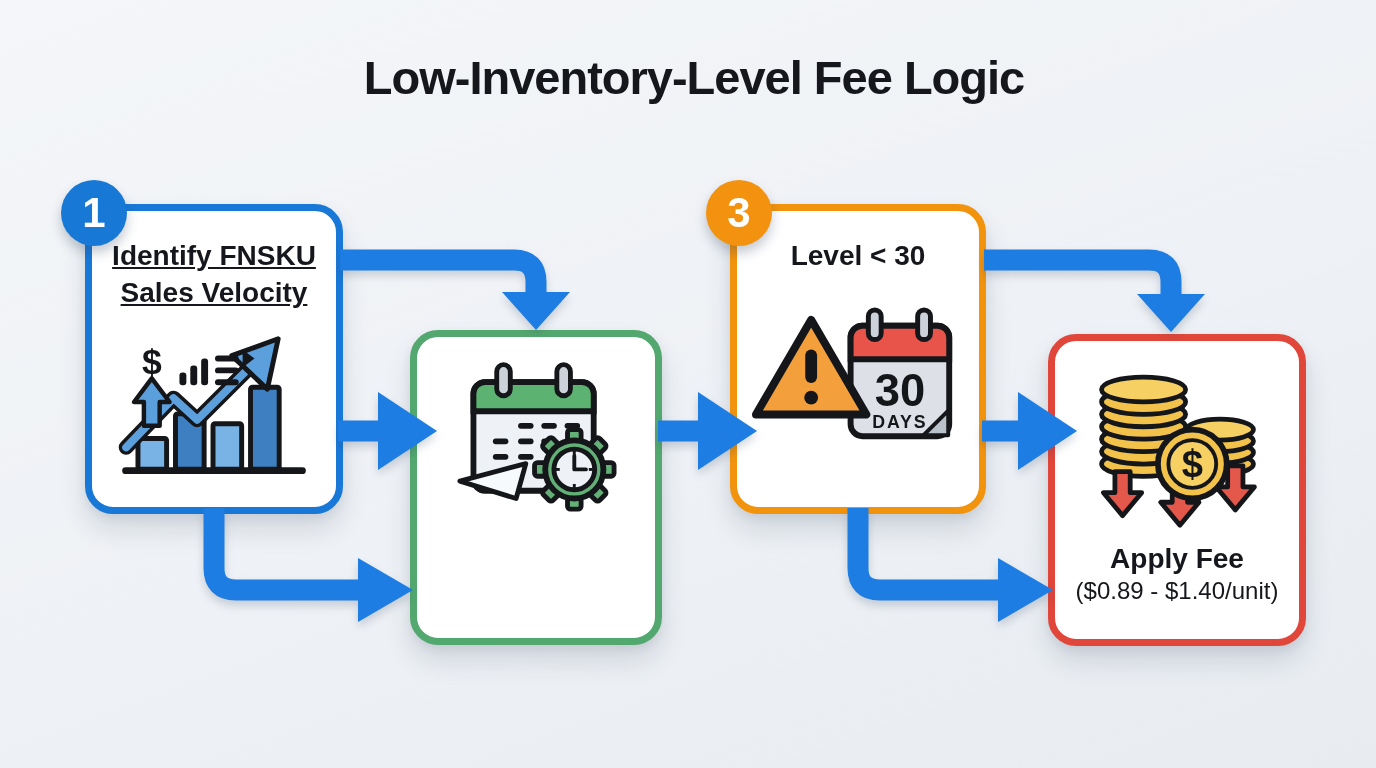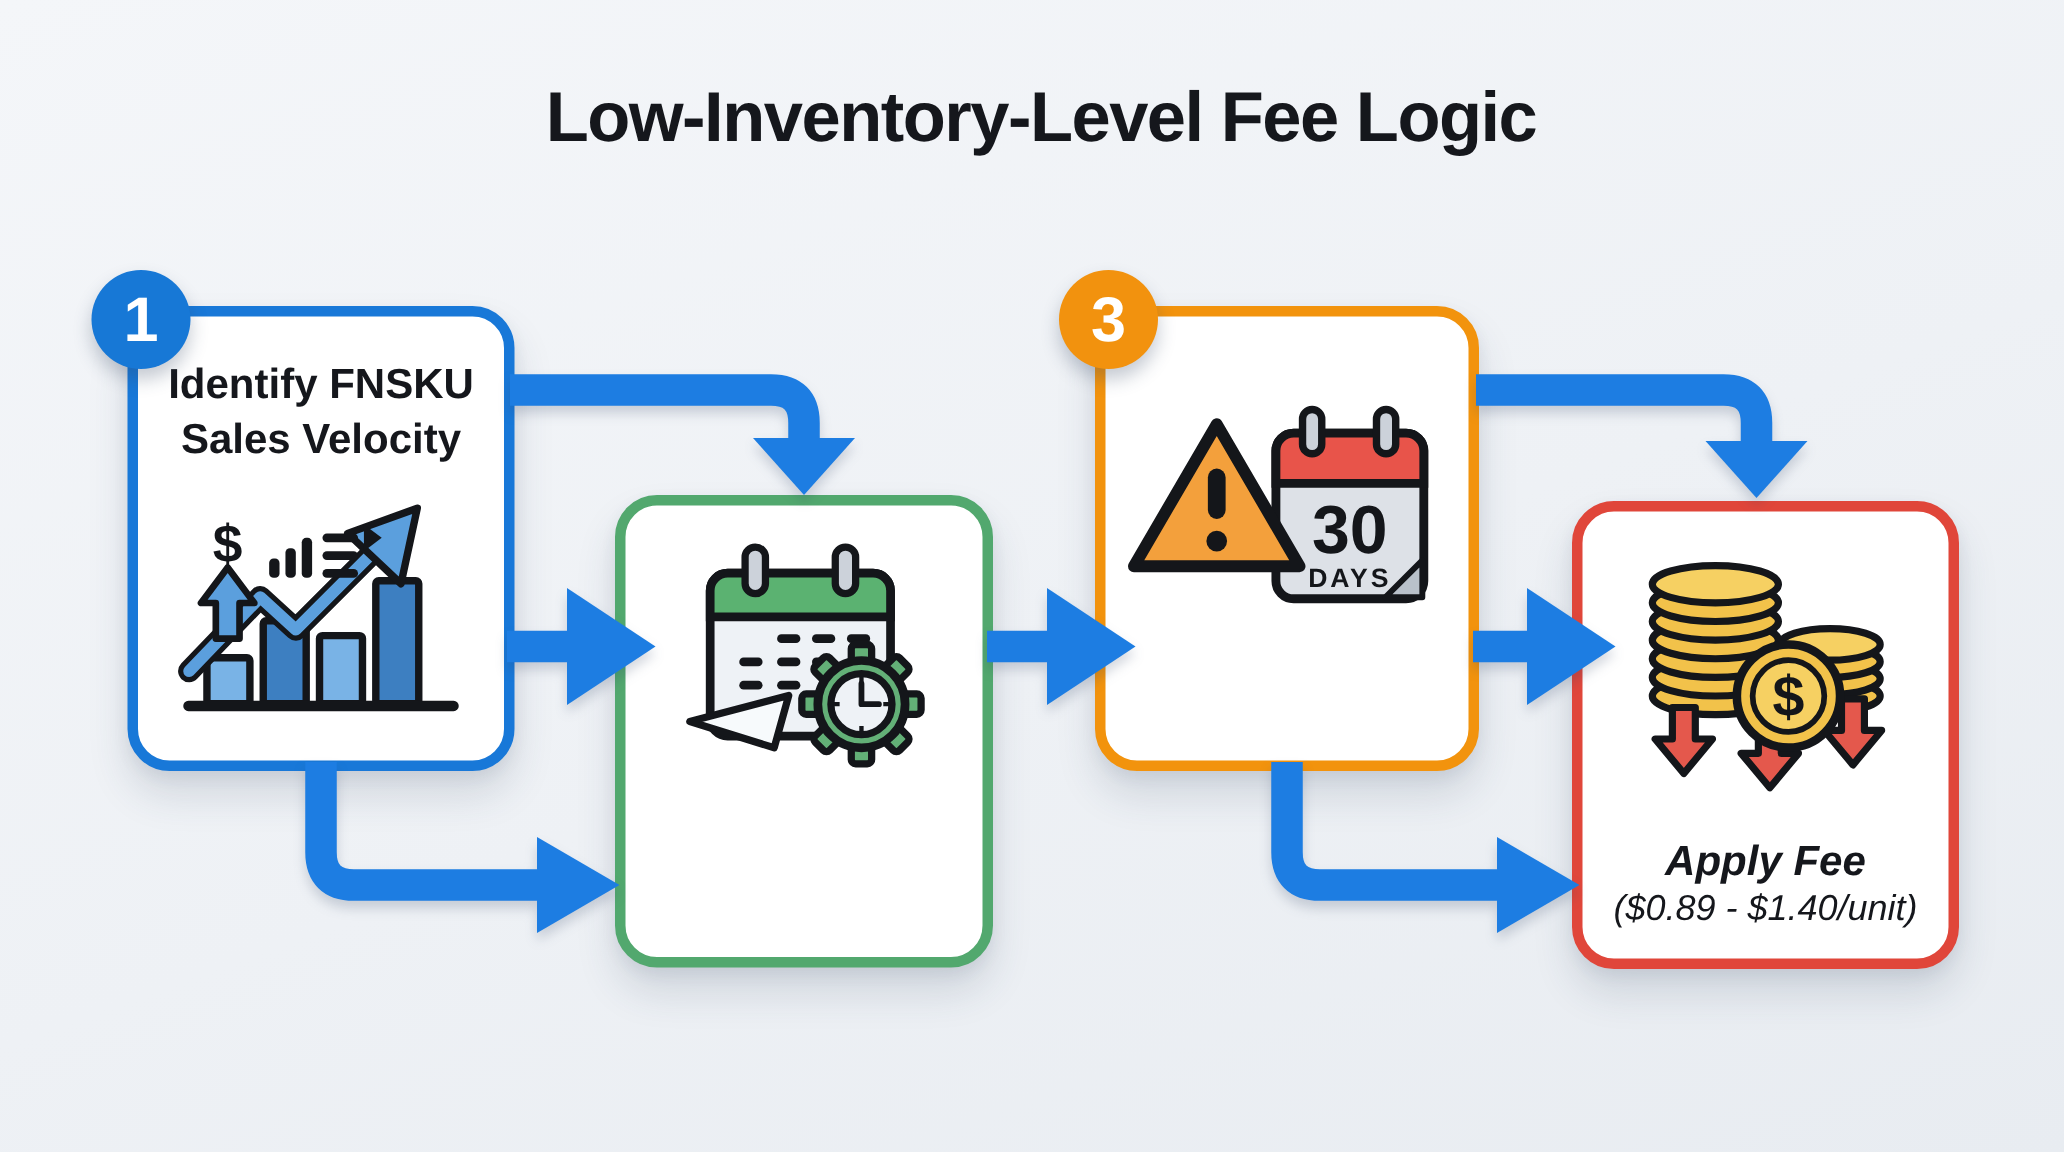--- a/index.html
+++ b/index.html
@@ -22,24 +22,24 @@
   .card--3{left:730px;top:204px;width:256px;height:310px;border:7px solid var(--step3-border,#f2930d);}
   .card--4{left:1048px;top:334px;width:258px;height:312px;border:7px solid var(--step4-border,#e0463a);}
   .badge{
     position:absolute;top:-31px;left:-31px;width:66px;height:66px;border-radius:50%;
     color:#fff;font-size:42px;font-weight:bold;display:flex;align-items:center;justify-content:center;
     box-shadow:0 7px 12px rgba(45,65,95,.28);z-index:3;
   }
   .badge--blue{background:var(--badge1-bg,#1778d6);}
   .badge--orange{background:var(--badge3-bg,#f2920e);}
   .step-title{font-size:28px;font-weight:bold;line-height:37px;text-align:center;}
-  .card--1 .step-title{margin-top:26px;}
+  .card--1 .step-title{margin-top:26px;text-decoration:underline;}
   .card--3 .step-title{margin-top:26px;}
   .card--2 .step-title{margin-top:22px;}
-  .card--4 .step-title{margin-top:28px;line-height:34px;font-style:italic;}
+  .card--4 .step-title{margin-top:13px;line-height:34px;}
   .step-sub{font-size:24px;font-weight:normal;line-height:30px;text-align:left;}
   .icon{display:block;}
   .icon--chart{margin-top:12px;}
   .icon--calendar{margin-top:18px;}
   .icon--warning{margin-top:32px;}
   .icon--coins{margin-top:16px;}
   .connector-layer{position:absolute;left:0;top:0;width:1376px;height:768px;z-index:6;pointer-events:none;
     filter:drop-shadow(0 5px 4px rgba(40,60,95,.20));}
   .connector path{fill:none;stroke:var(--arrow-blue,#1d7de2);stroke-width:21;}
   .connector polygon{fill:var(--arrow-blue,#1d7de2);}
@@ -113,20 +113,21 @@
         <line x1="0" y1="15" x2="0" y2="19" stroke="#14161a" stroke-width="3"></line>
         <line x1="-15" y1="0" x2="-19" y2="0" stroke="#14161a" stroke-width="3"></line>
         <path d="M0,0 V-14 M0,0 H12" fill="none" stroke="#14161a" stroke-width="4" stroke-linecap="round"></path>
       </g>
     </svg>
   </div>
 
   <div class="card card--3">
     <div class="badge badge--orange">3</div>
     <div class="step-title">
+      <div>Level &lt; 30</div>
     </div>
     <svg class="icon icon--warning" width="212" height="143" viewBox="0 0 215 145" aria-hidden="true">
       <rect x="100" y="20" width="100" height="112" rx="12" style="fill:var(--panel-gray)" stroke="#14161a" stroke-width="6"></rect>
       <path d="M100,54 V32 a12,12 0 0 1 12,-12 h76 a12,12 0 0 1 12,12 v22 Z" style="fill:var(--calendar-red)" stroke="#14161a" stroke-width="6"></path>
       <rect x="118" y="4" width="13" height="30" rx="6.5" style="fill:var(--ring-gray)" stroke="#14161a" stroke-width="5"></rect>
       <rect x="168" y="4" width="13" height="30" rx="6.5" style="fill:var(--ring-gray)" stroke="#14161a" stroke-width="5"></rect>
       <polygon points="174,131 199,106 199,131" style="fill:var(--fold-gray)" stroke="#14161a" stroke-width="4" stroke-linejoin="round"></polygon>
       <text class="svgt" x="150" y="101" font-size="46" text-anchor="middle">30</text>
       <text class="svgt" x="150" y="124" font-size="18" letter-spacing="2" text-anchor="middle">DAYS</text>
       <polygon points="60,14 116,110 4,110" style="fill:var(--warning-orange)" stroke="#14161a" stroke-width="8" stroke-linejoin="round"></polygon>

